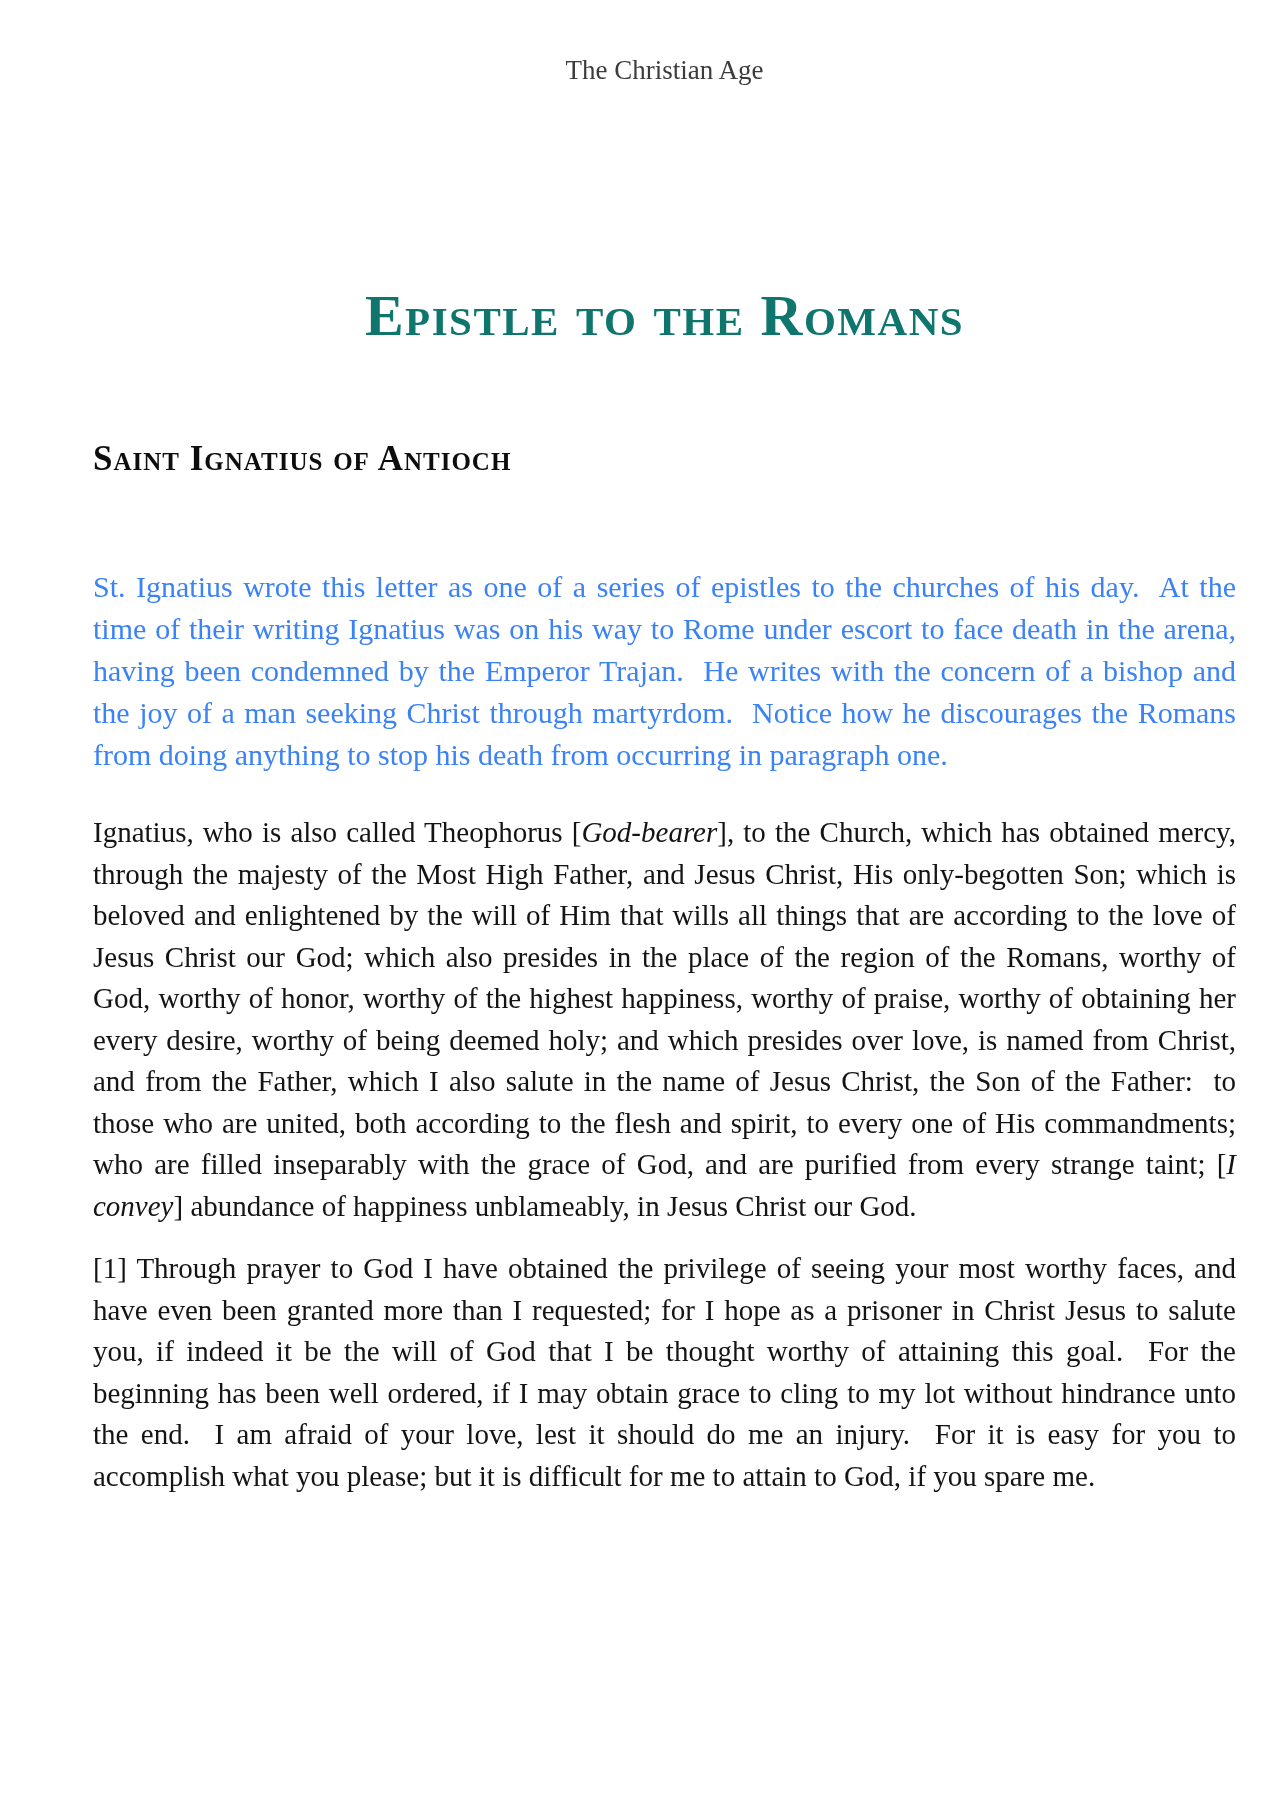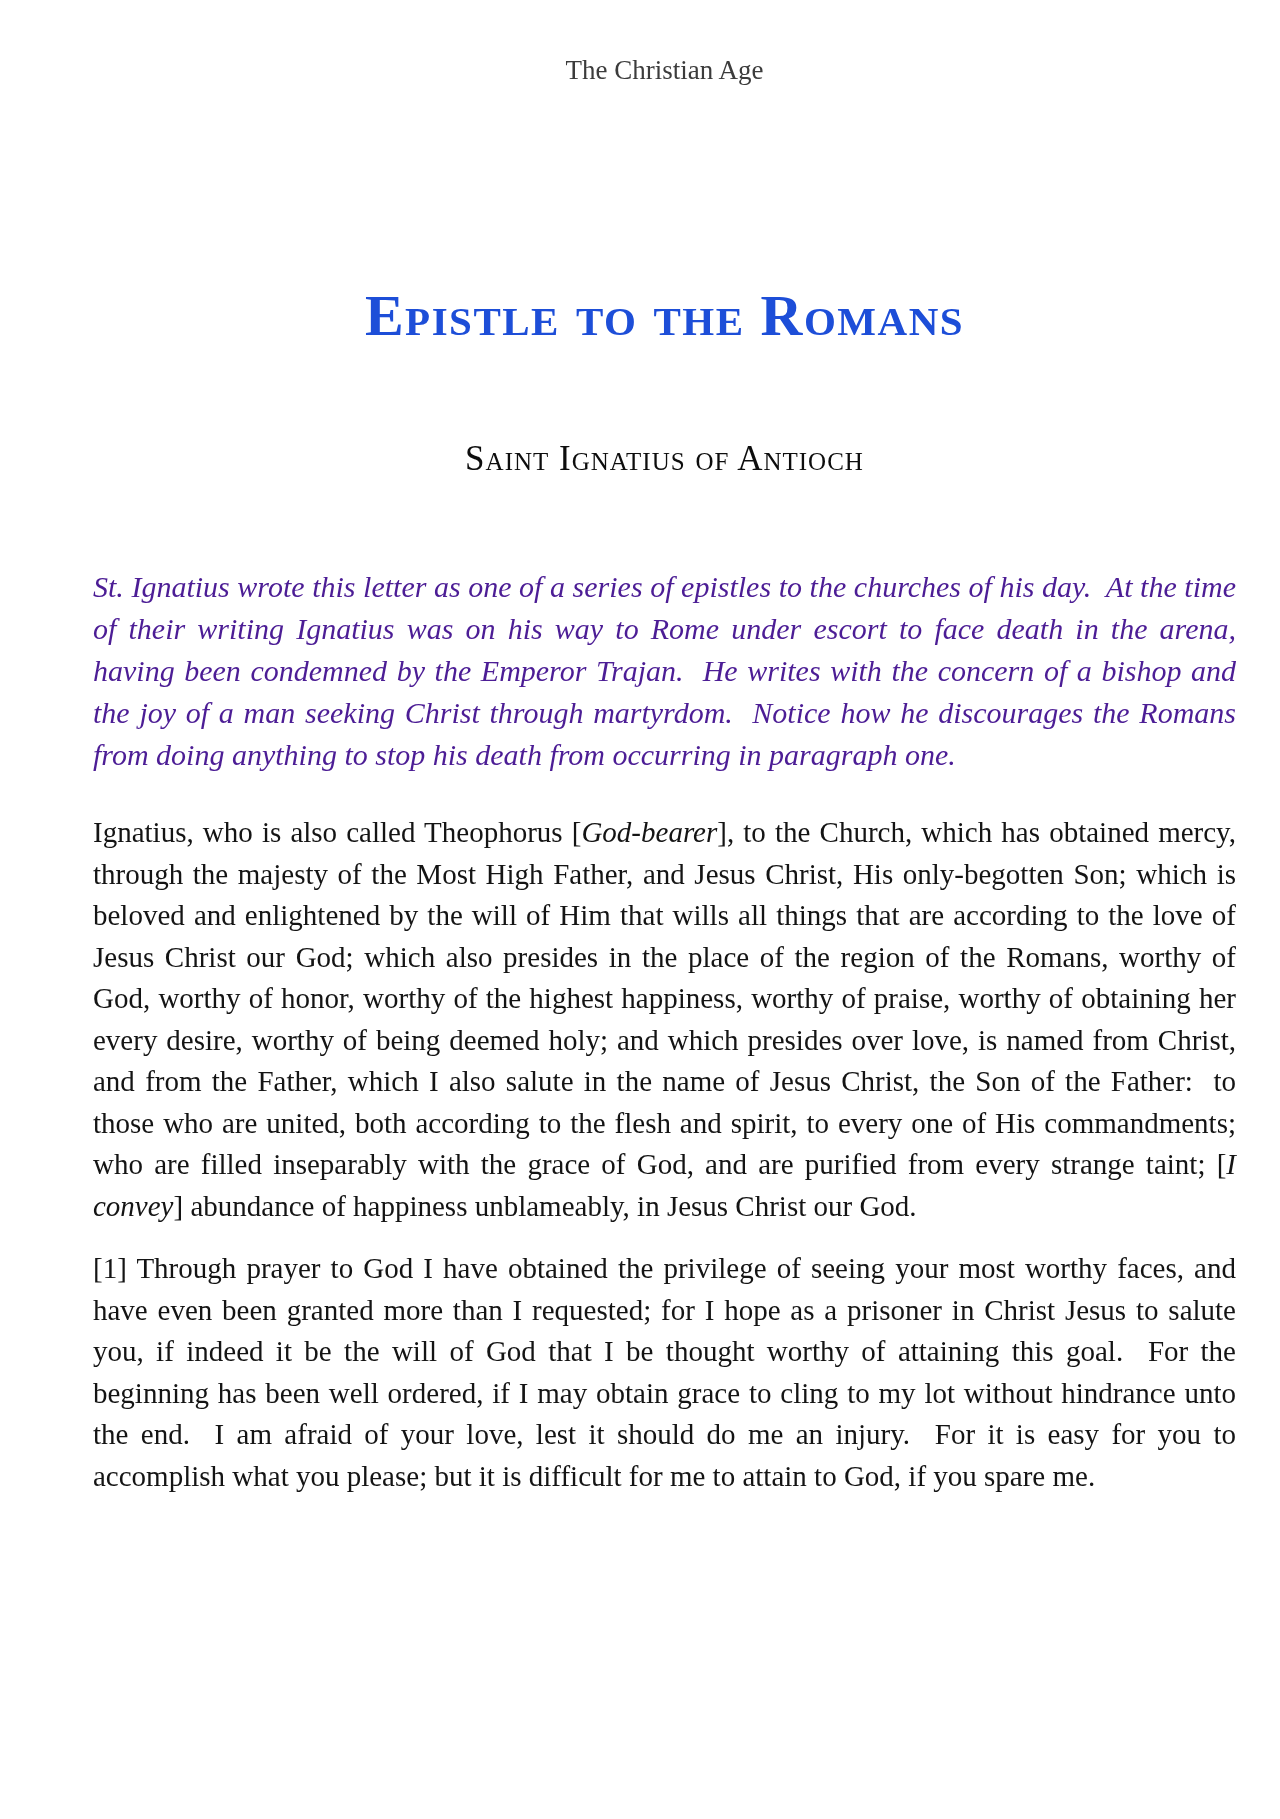--- a/index.html
+++ b/index.html
@@ -27,40 +27,39 @@
     color: #3c3c3c;
   }
   .title {
     margin: 201px 0 0 0;
     font-size: 58px;
     line-height: 1;
     font-weight: 700;
     font-variant: small-caps;
     letter-spacing: 1.5px;
     text-align: center;
-    color: #1d4ed8;
+    color: #0f766e;
   }
   .subtitle {
     margin: 96px 0 0 0;
     font-size: 35px;
     line-height: 1;
-    font-weight: 400;
+    font-weight: 700;
     font-variant: small-caps;
     letter-spacing: 1px;
-    text-align: center;
+    text-align: left;
     color: #0d0d0d;
   }
   .intro {
     margin: 90px 0 16px 0;
-    font-style: italic;
     font-size: 30px;
     line-height: 42px;
     text-align: justify;
     white-space: pre-wrap;
-    color: #4c1d95;
+    color: #3b82f6;
   }
   .body-para {
     margin: 21px 0 0 0;
     font-size: 29px;
     line-height: 41.5px;
     text-align: justify;
     white-space: pre-wrap;
     color: #141414;
   }
   .body-para:first-child {

